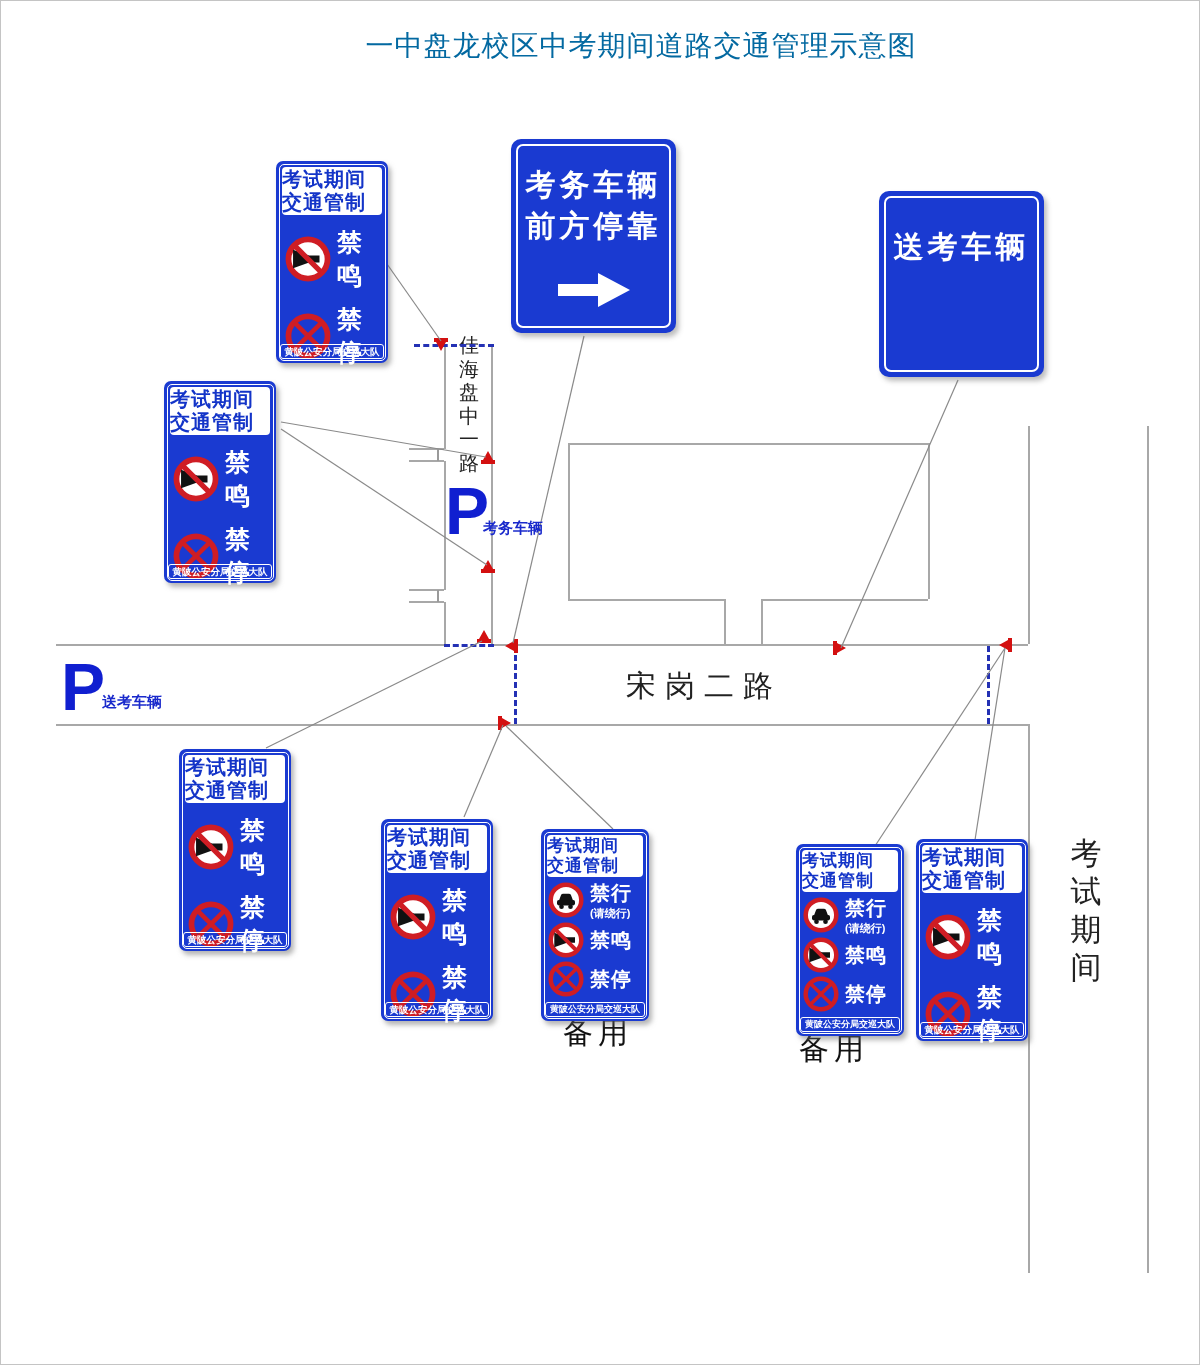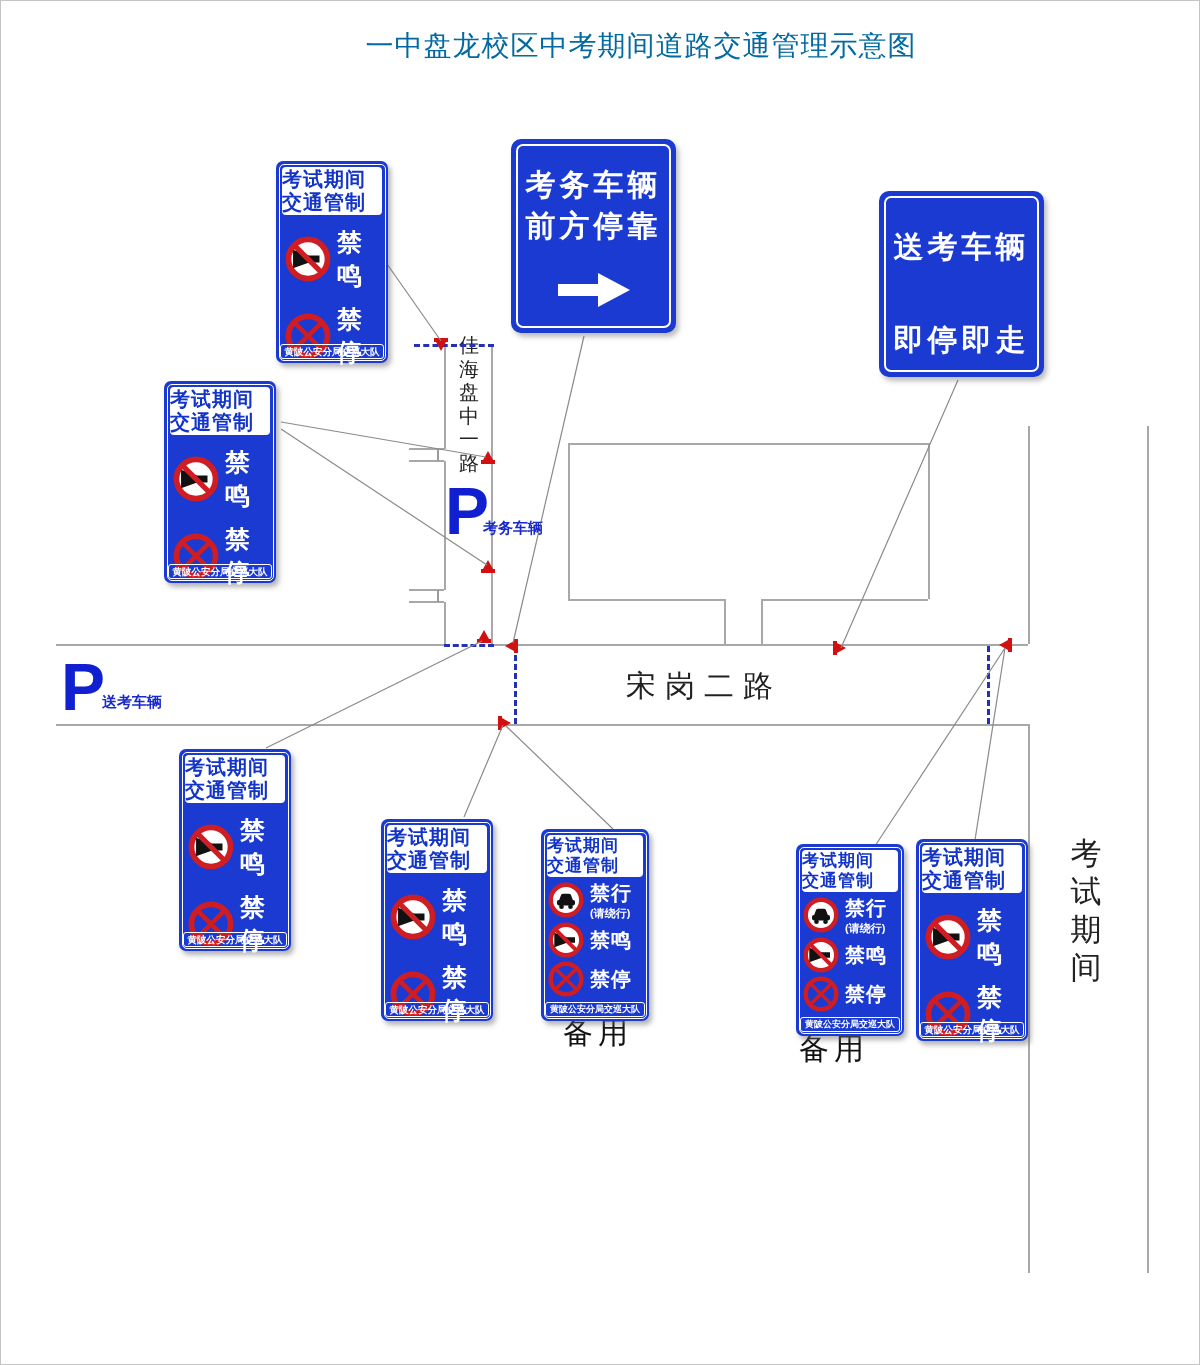--- a/index.html
+++ b/index.html
@@ -169,21 +169,20 @@
     <div class="ns-line" style="">前方停靠</div>
     <span class="ns-arrow" style="bottom:22px;">
       <svg width="72" height="34" viewBox="0 0 72 34">
           <path d="M0 11 H40 V0 L72 17 L40 34 V23 H0 Z" fill="#fff"></path>
         </svg>
     </span>
   </div>
 
   <div class="nsign" style="left:878px;top:190px;width:165px;height:186px;">
     <div class="ns-line" style="margin-top:36px;">送考车辆</div>
-    <div class="ns-line" style="margin-top:52px;">即停即走</div>
   </div>
 
   <div class="tsign tsign2" style="left:275px;top:160px;">
     <div class="ts-header">
       <div>考试期间</div>
       <div>交通管制</div>
     </div>
     <div class="ts-row">
       <span class="ring">
         <svg viewBox="0 0 40 40">

